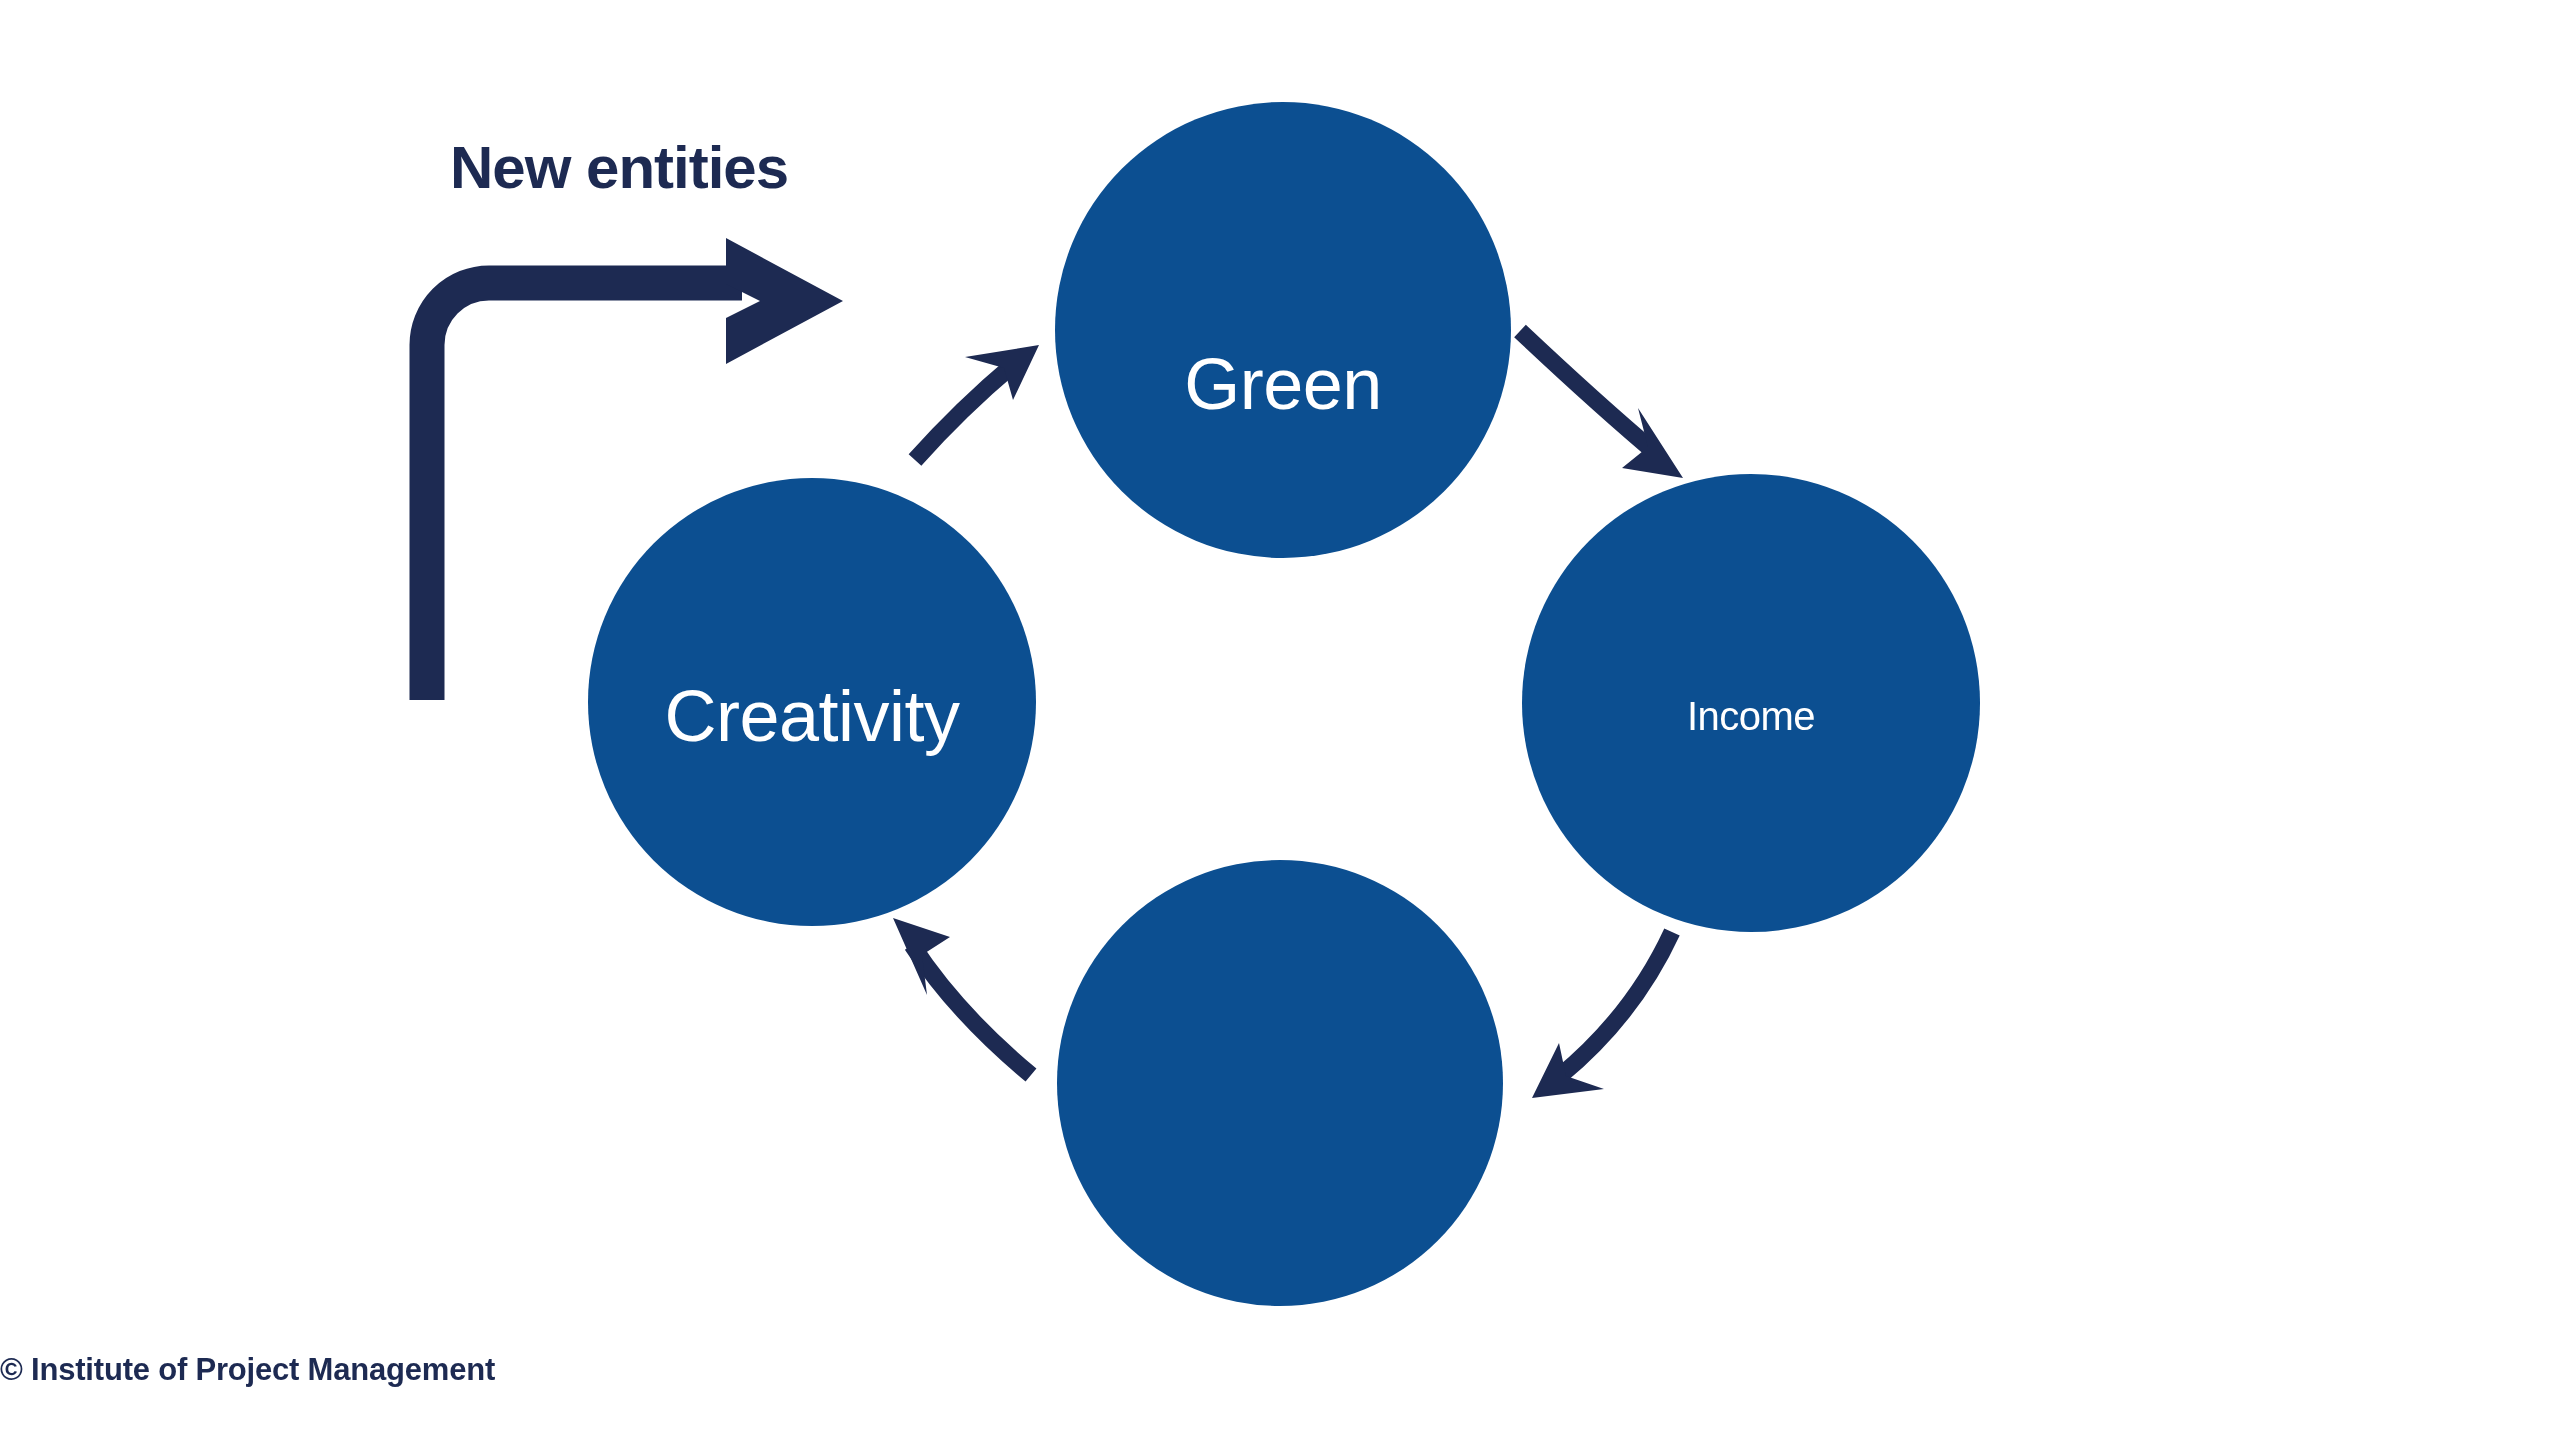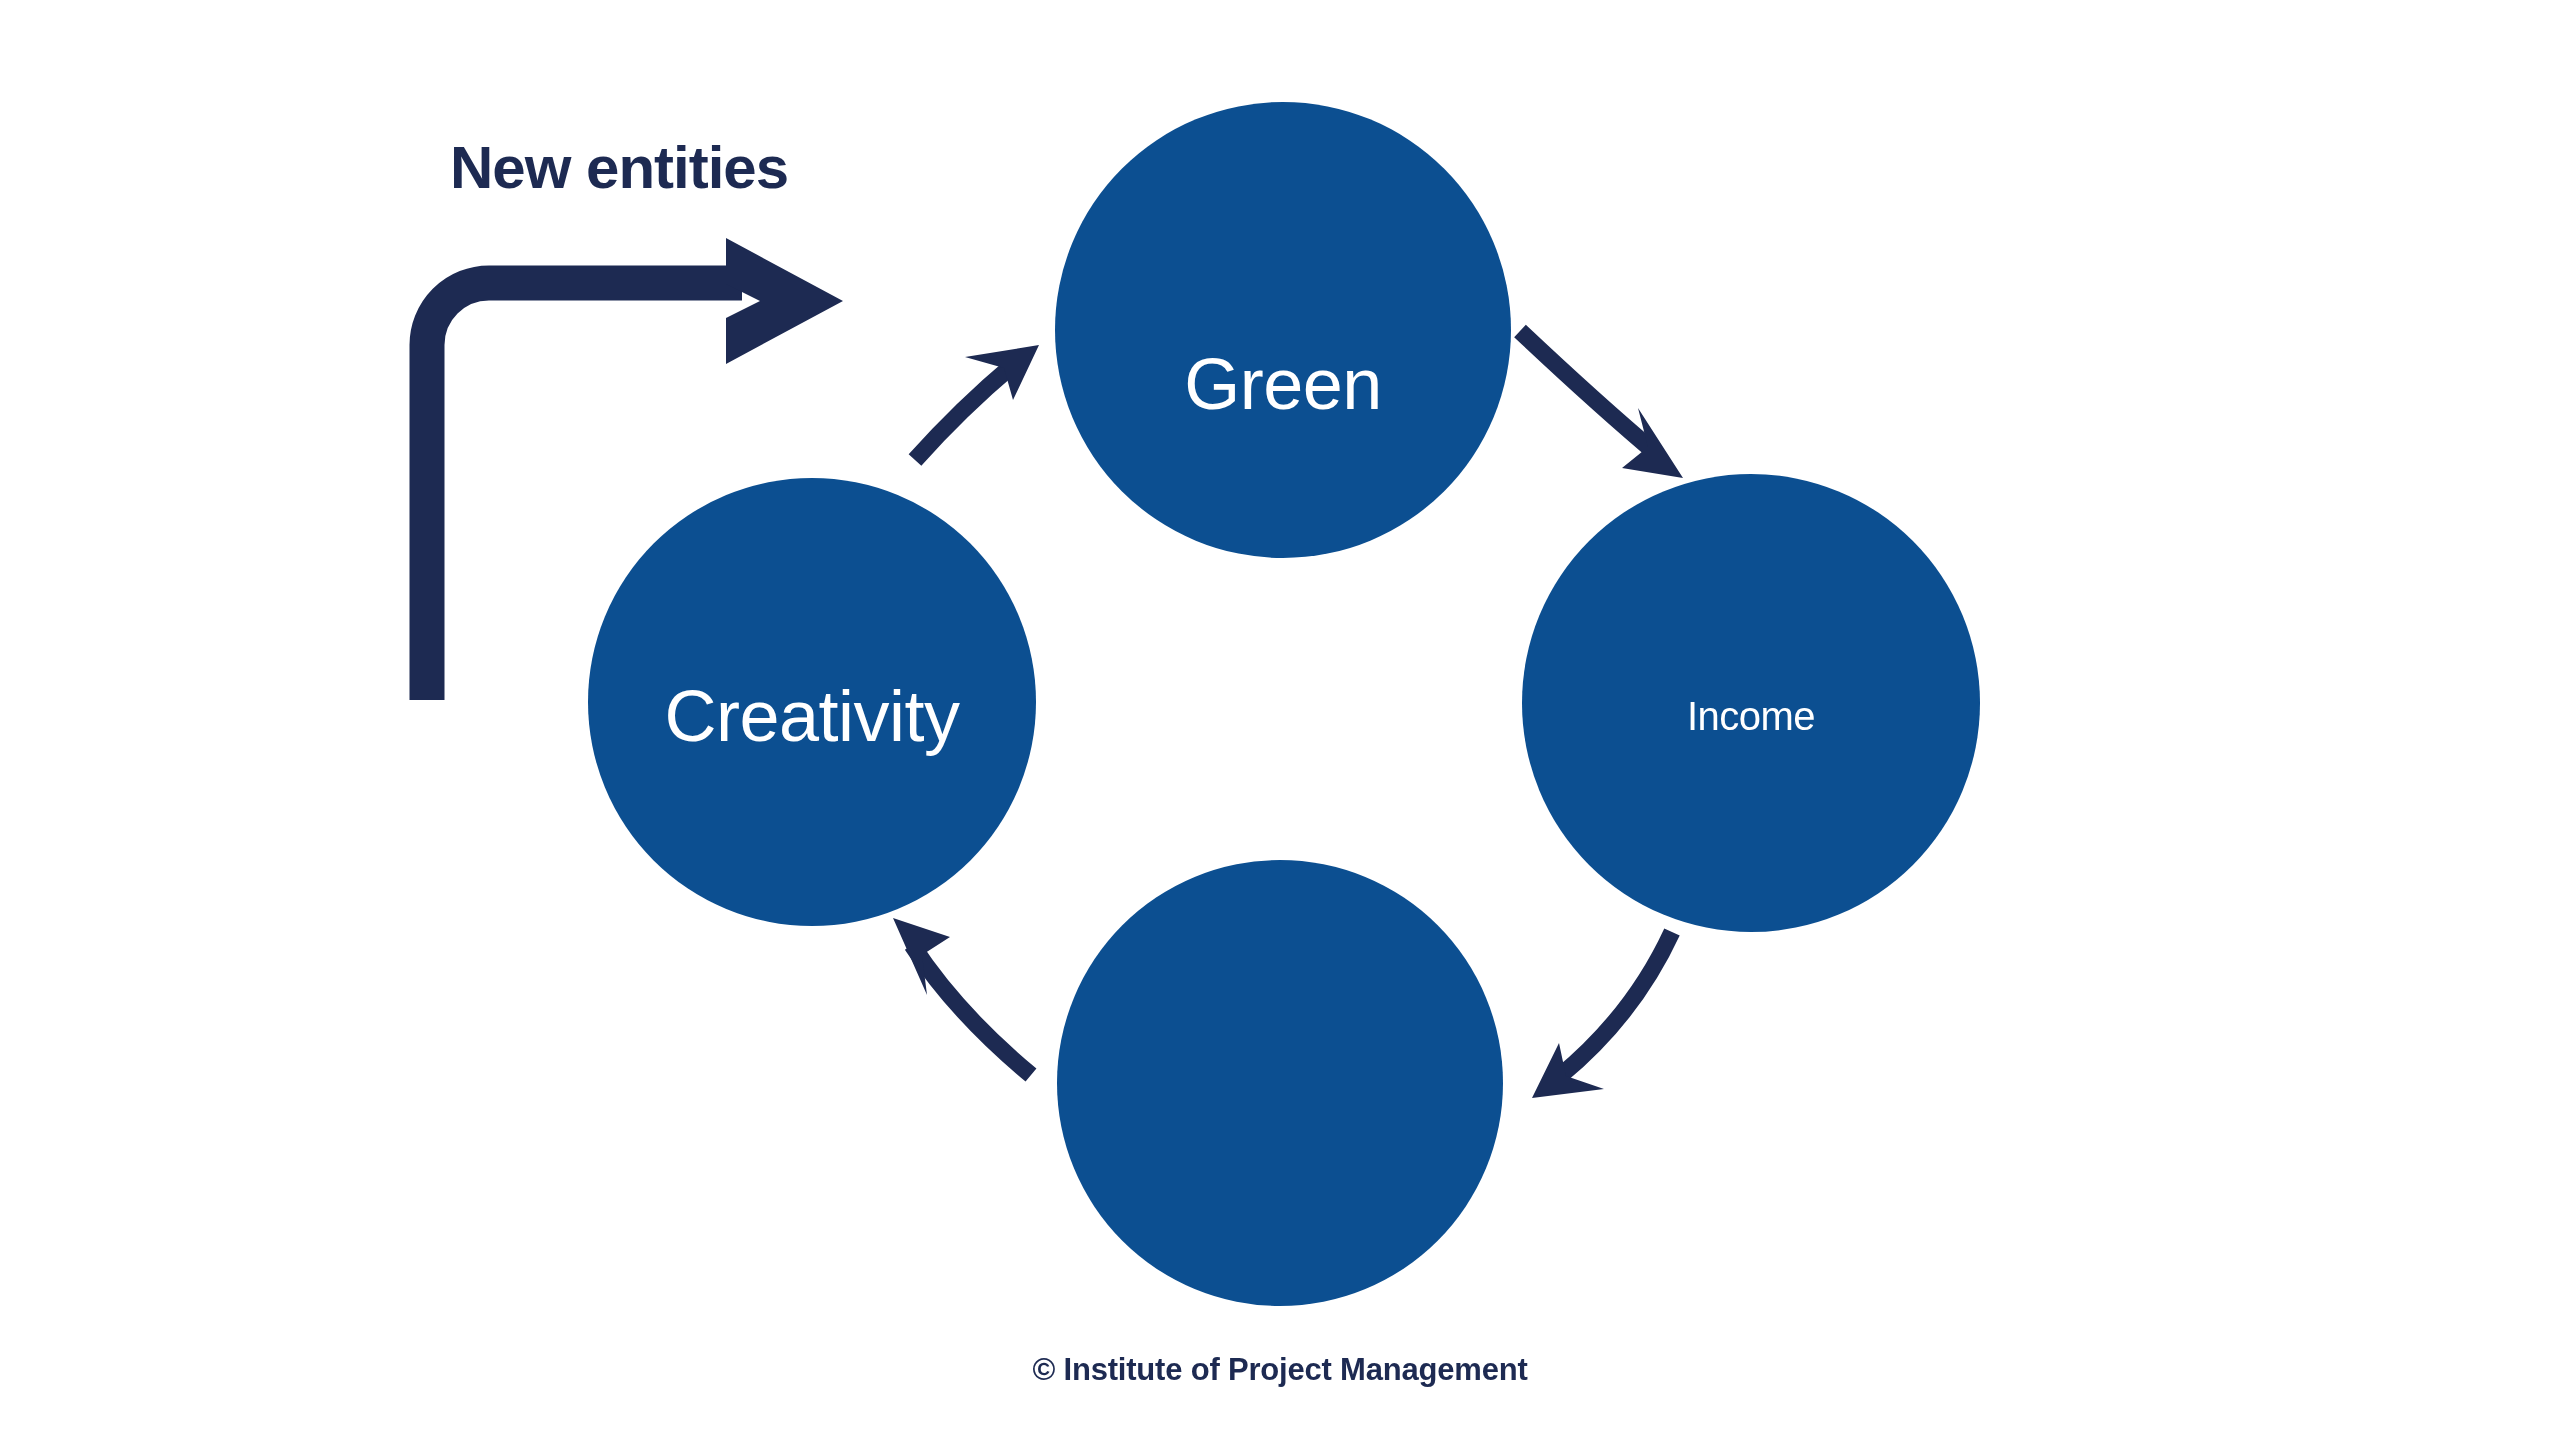--- a/index.html
+++ b/index.html
@@ -54,21 +54,21 @@
     font-weight: 700;
     letter-spacing: -1px;
     white-space: nowrap;
     margin-left: 44px;
   }
   #footer-credit {
     position: absolute;
     left: 0;
     top: 1352px;
     width: 2560px;
-    text-align: center;
+    text-align: left;
     color: #1d2a52;
     font-family: "Liberation Sans", sans-serif;
     font-size: 31px;
     font-weight: 700;
     letter-spacing: -0.2px;
   }
 </style>
 </head>
 <body>
 

